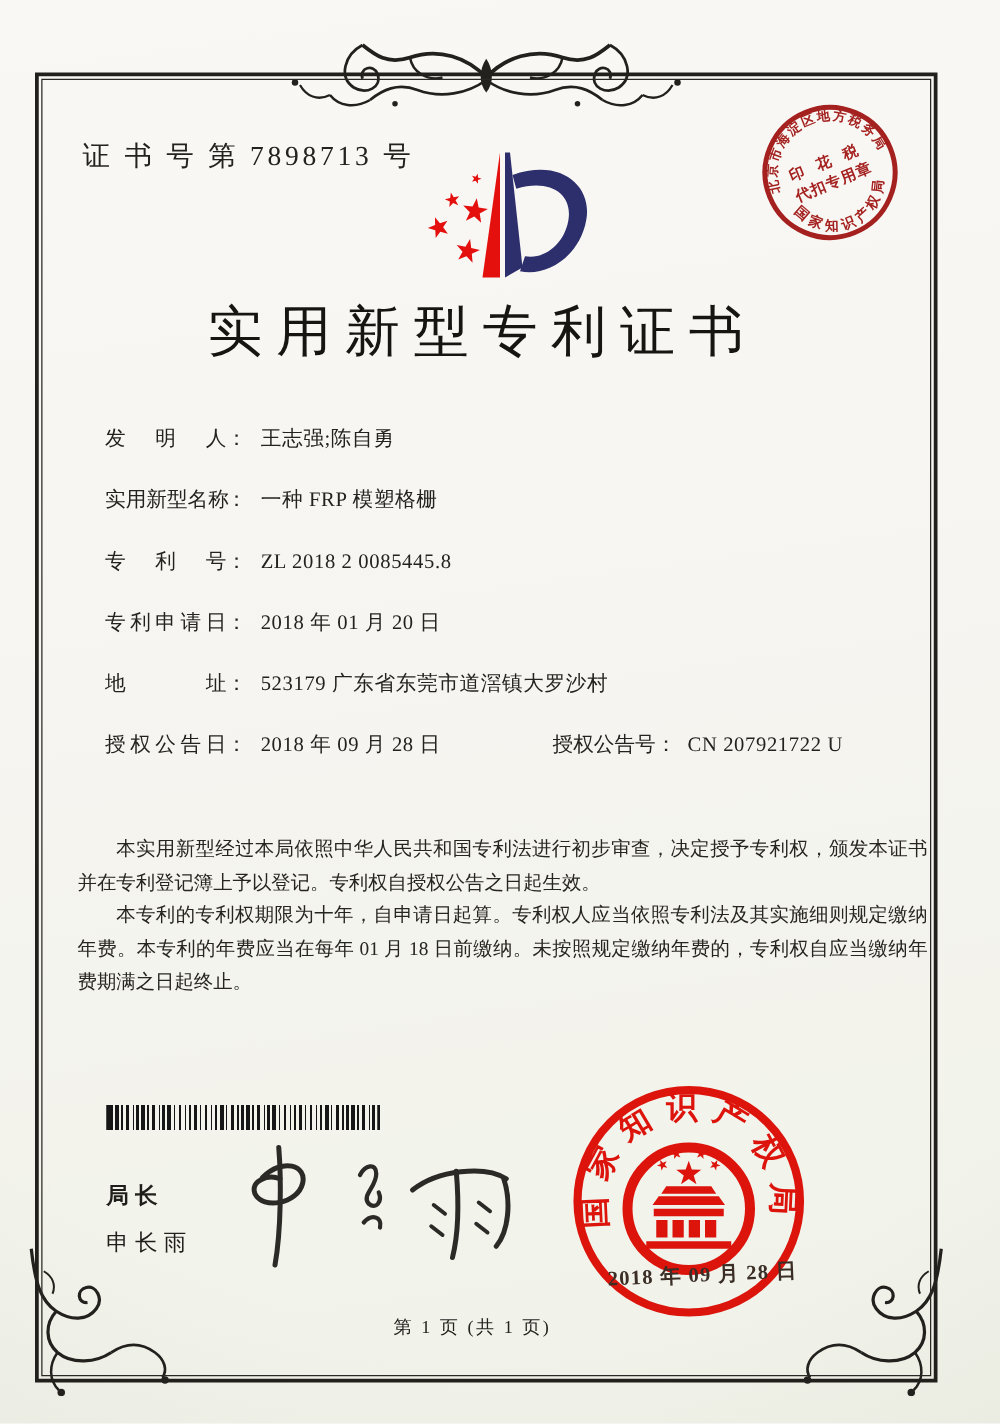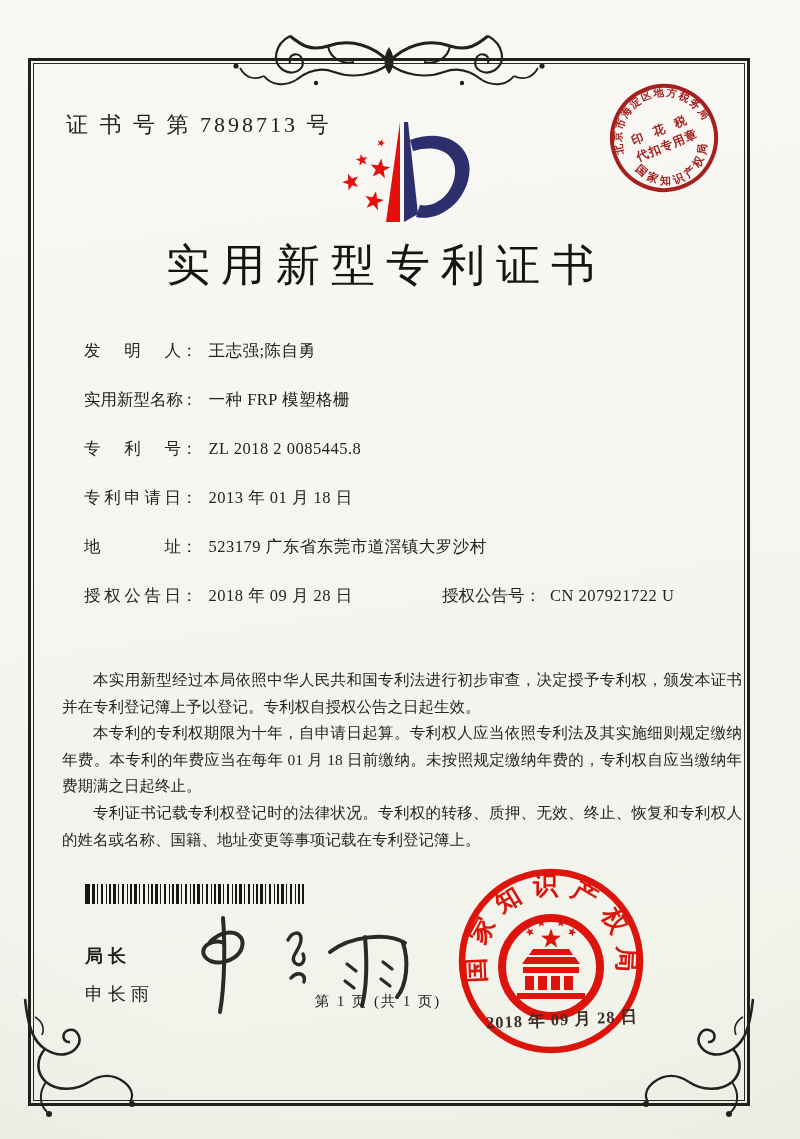--- a/index.html
+++ b/index.html
@@ -47,21 +47,21 @@
   
   .officer-title{position:absolute;left:85px;top:944px;font-size:18px;letter-spacing:5px;font-family:"Liberation Sans","DejaVu Sans",sans-serif;color:#201e1b;font-weight:bold;}
   .officer-name{position:absolute;left:85px;top:982px;font-size:18px;letter-spacing:5px;font-family:Liberation Serif, serif;color:#201e1b;}
   .signature{position:absolute;left:192px;top:912px;}
   
   .seal{position:absolute;left:452px;top:862px;mix-blend-mode:multiply;}
   .seal-date{position:absolute;left:486px;top:1008px;width:200px;font-size:16.5px;letter-spacing:1px;
     color:#3a2e26;transform:rotate(-2.5deg);white-space:nowrap;font-weight:bold;}
   .tax-stamp{position:absolute;left:606px;top:80px;mix-blend-mode:multiply;}
   
-  .footer{position:absolute;left:28px;top:992px;width:700px;text-align:center;font-size:14.5px;letter-spacing:2px;}
+  .footer{position:absolute;left:28px;top:1052px;width:700px;text-align:center;font-size:14.5px;letter-spacing:2px;}
 </style>
 </head>
 <body>
 
 <div class="page">
   <div class="photo-shade"></div>
 
   <div class="frame">
     <svg class="orn-top" width="330" height="72" viewBox="0 0 330 72">
       <defs>
@@ -130,37 +130,36 @@
     <div class="field-row">
       <span class="flabel">发明人</span><span class="colon">：</span><span class="fvalue">王志强;陈自勇</span>
     </div>
     <div class="field-row">
       <span class="flabel">实用新型名称</span><span class="colon">：</span><span class="fvalue">一种 FRP 模塑格栅</span>
     </div>
     <div class="field-row">
       <span class="flabel">专利号</span><span class="colon">：</span><span class="fvalue">ZL 2018 2 0085445.8</span>
     </div>
     <div class="field-row">
-      <span class="flabel">专利申请日</span><span class="colon">：</span><span class="fvalue">2013 年 01 月 18 日</span>
+      <span class="flabel">专利申请日</span><span class="colon">：</span><span class="fvalue">2018 年 01 月 20 日</span>
     </div>
     <div class="field-row">
       <span class="flabel">地址</span><span class="colon">：</span><span class="fvalue">523179 广东省东莞市道滘镇大罗沙村</span>
     </div>
     <div class="field-row">
       <span class="flabel">授权公告日</span><span class="colon">：</span><span class="fvalue">2018 年 09 月 28 日</span>
       <span class="grant-right">
         <span>授权公告号</span><span class="colon">：</span><span class="fvalue">CN 207921722 U</span>
       </span>
     </div>
   </div>
 
   <div class="paras">
     <p>本实用新型经过本局依照中华人民共和国专利法进行初步审查，决定授予专利权，颁发本证书并在专利登记簿上予以登记。专利权自授权公告之日起生效。</p>
     <p>本专利的专利权期限为十年，自申请日起算。专利权人应当依照专利法及其实施细则规定缴纳年费。本专利的年费应当在每年 01 月 18 日前缴纳。未按照规定缴纳年费的，专利权自应当缴纳年费期满之日起终止。</p>
-    <p>专利证书记载专利权登记时的法律状况。专利权的转移、质押、无效、终止、恢复和专利权人的姓名或名称、国籍、地址变更等事项记载在专利登记簿上。</p>
   </div>
 
   <div class="barcode"></div>
 
   <div class="officer-title">局长</div>
   <div class="officer-name">申长雨</div>
 
   <svg class="signature" width="220" height="108" viewBox="0 0 220 108">
     <g stroke="#2b2a27" stroke-width="4" fill="none" stroke-linecap="round">
       <path d="M18,30 C34,14 54,20 50,35 C46,51 18,56 12,43 C8,33 22,27 32,31"></path>

